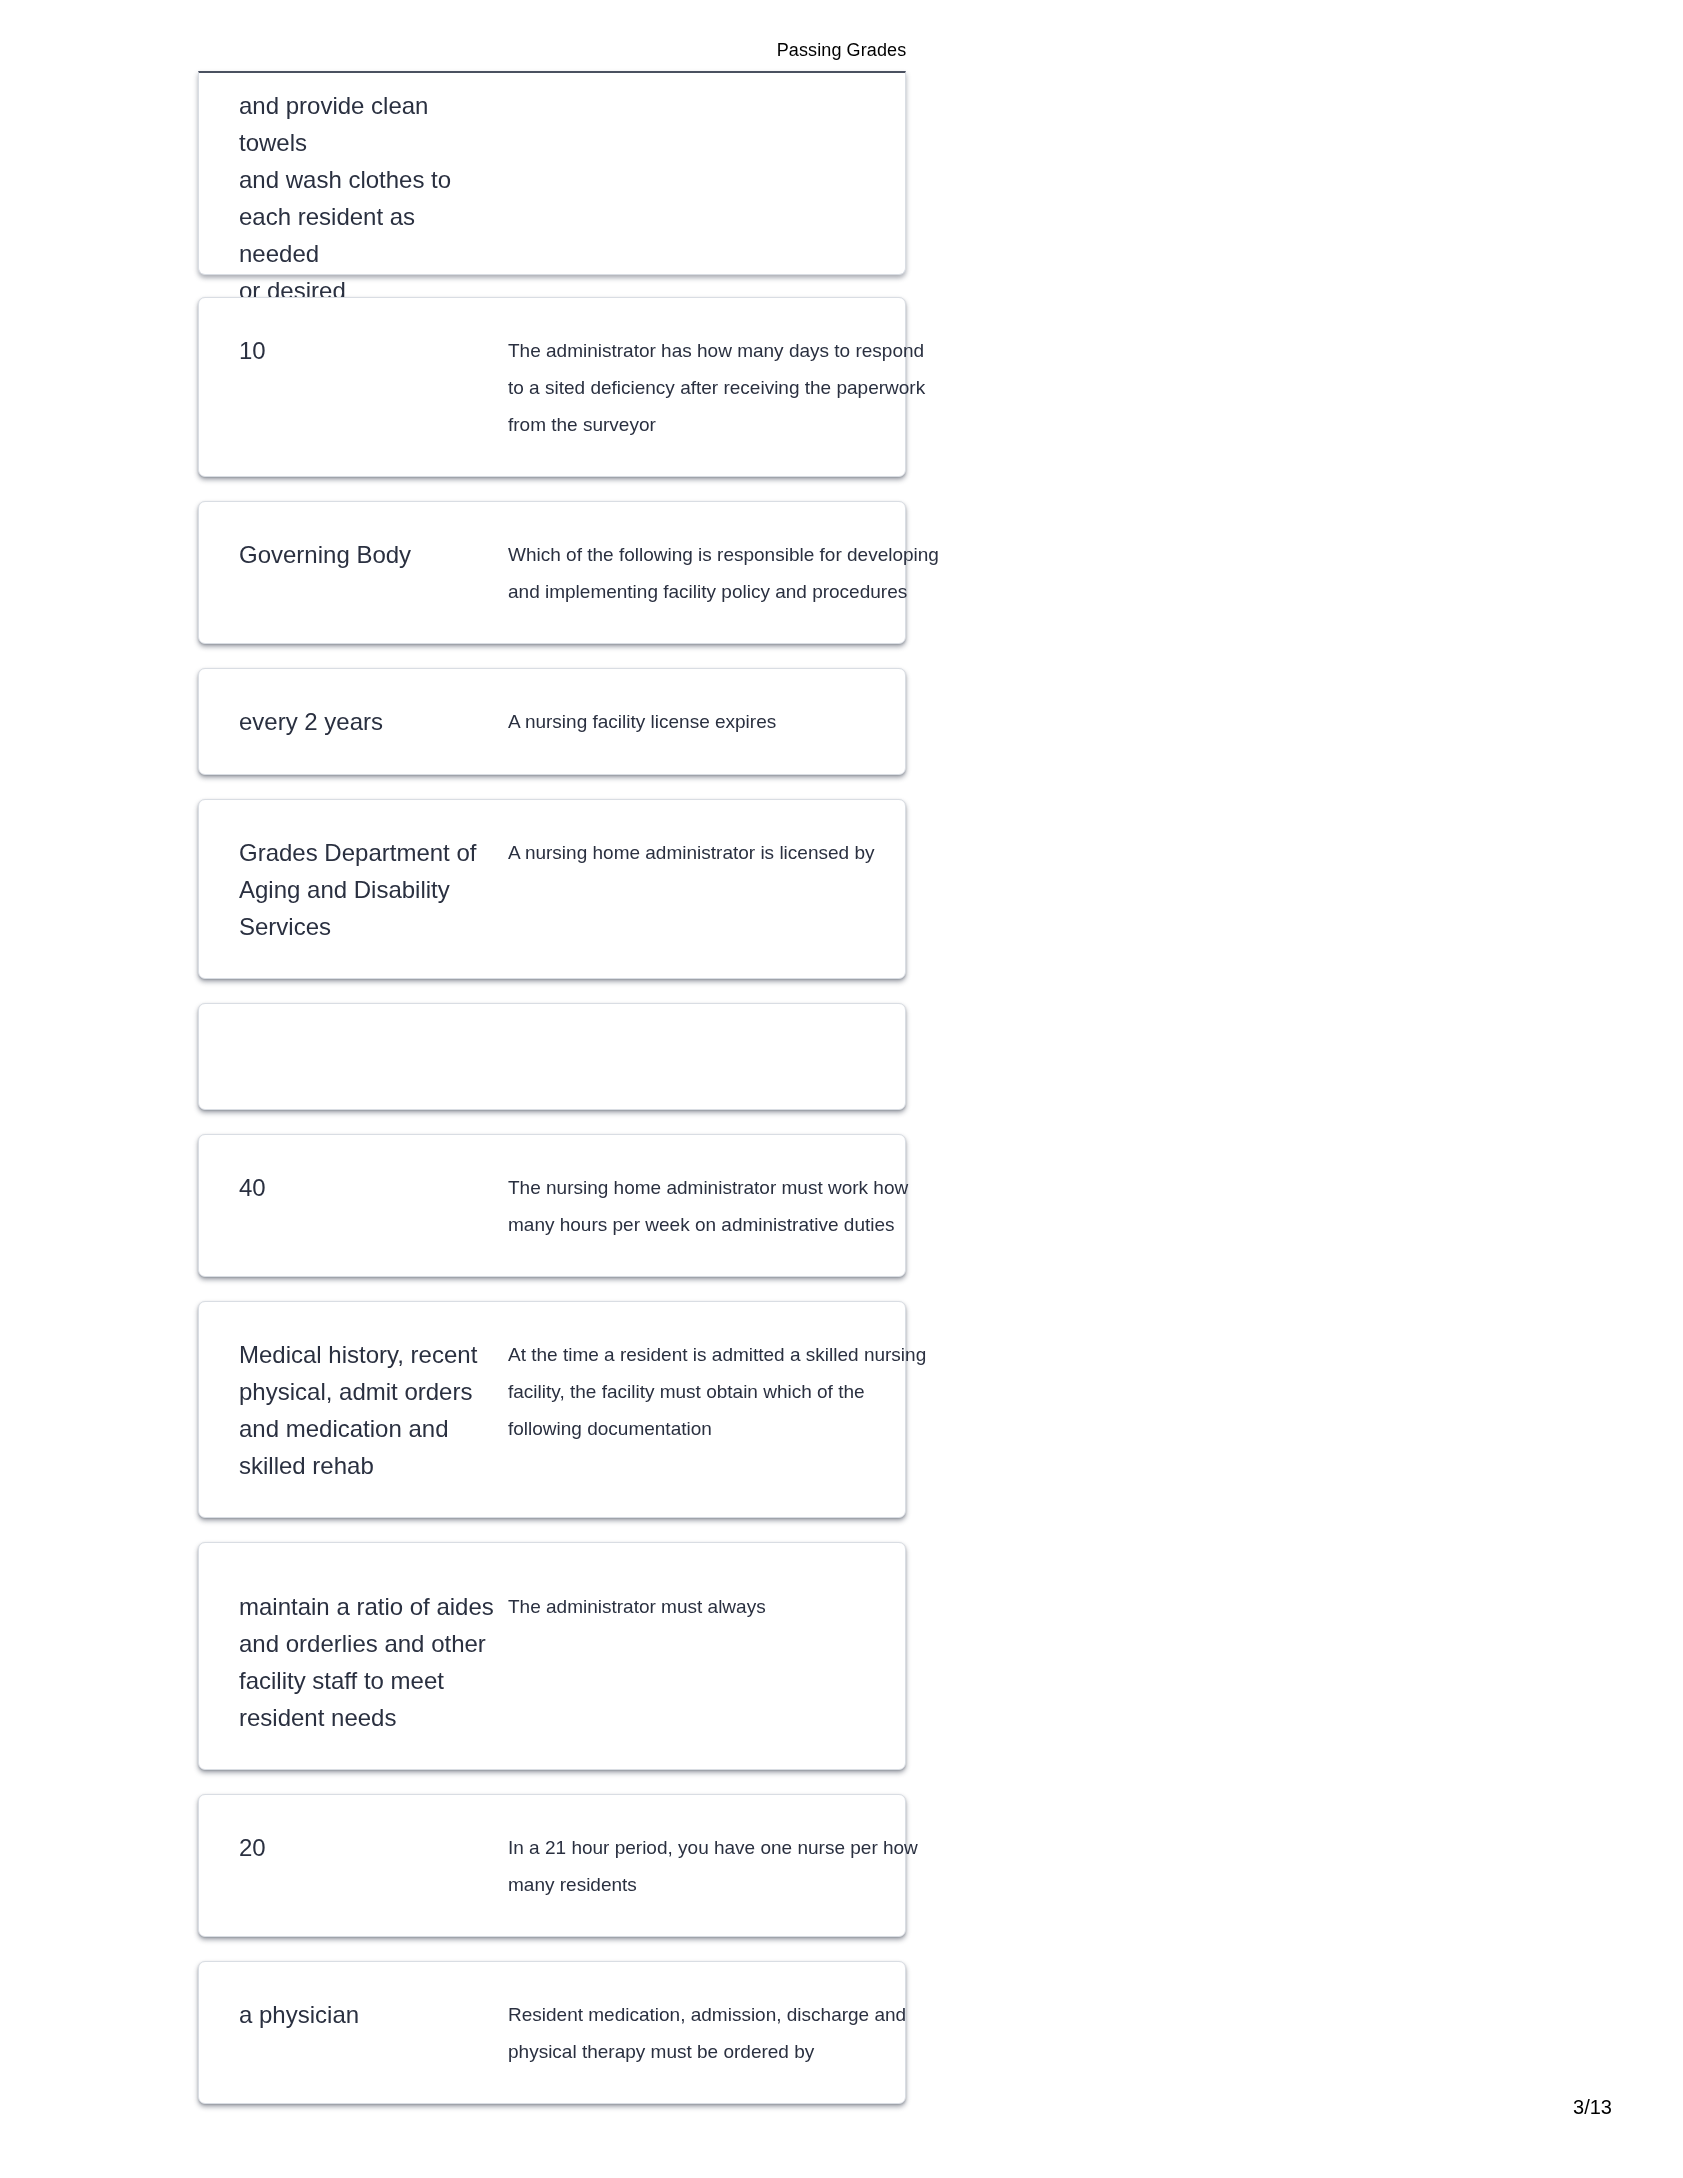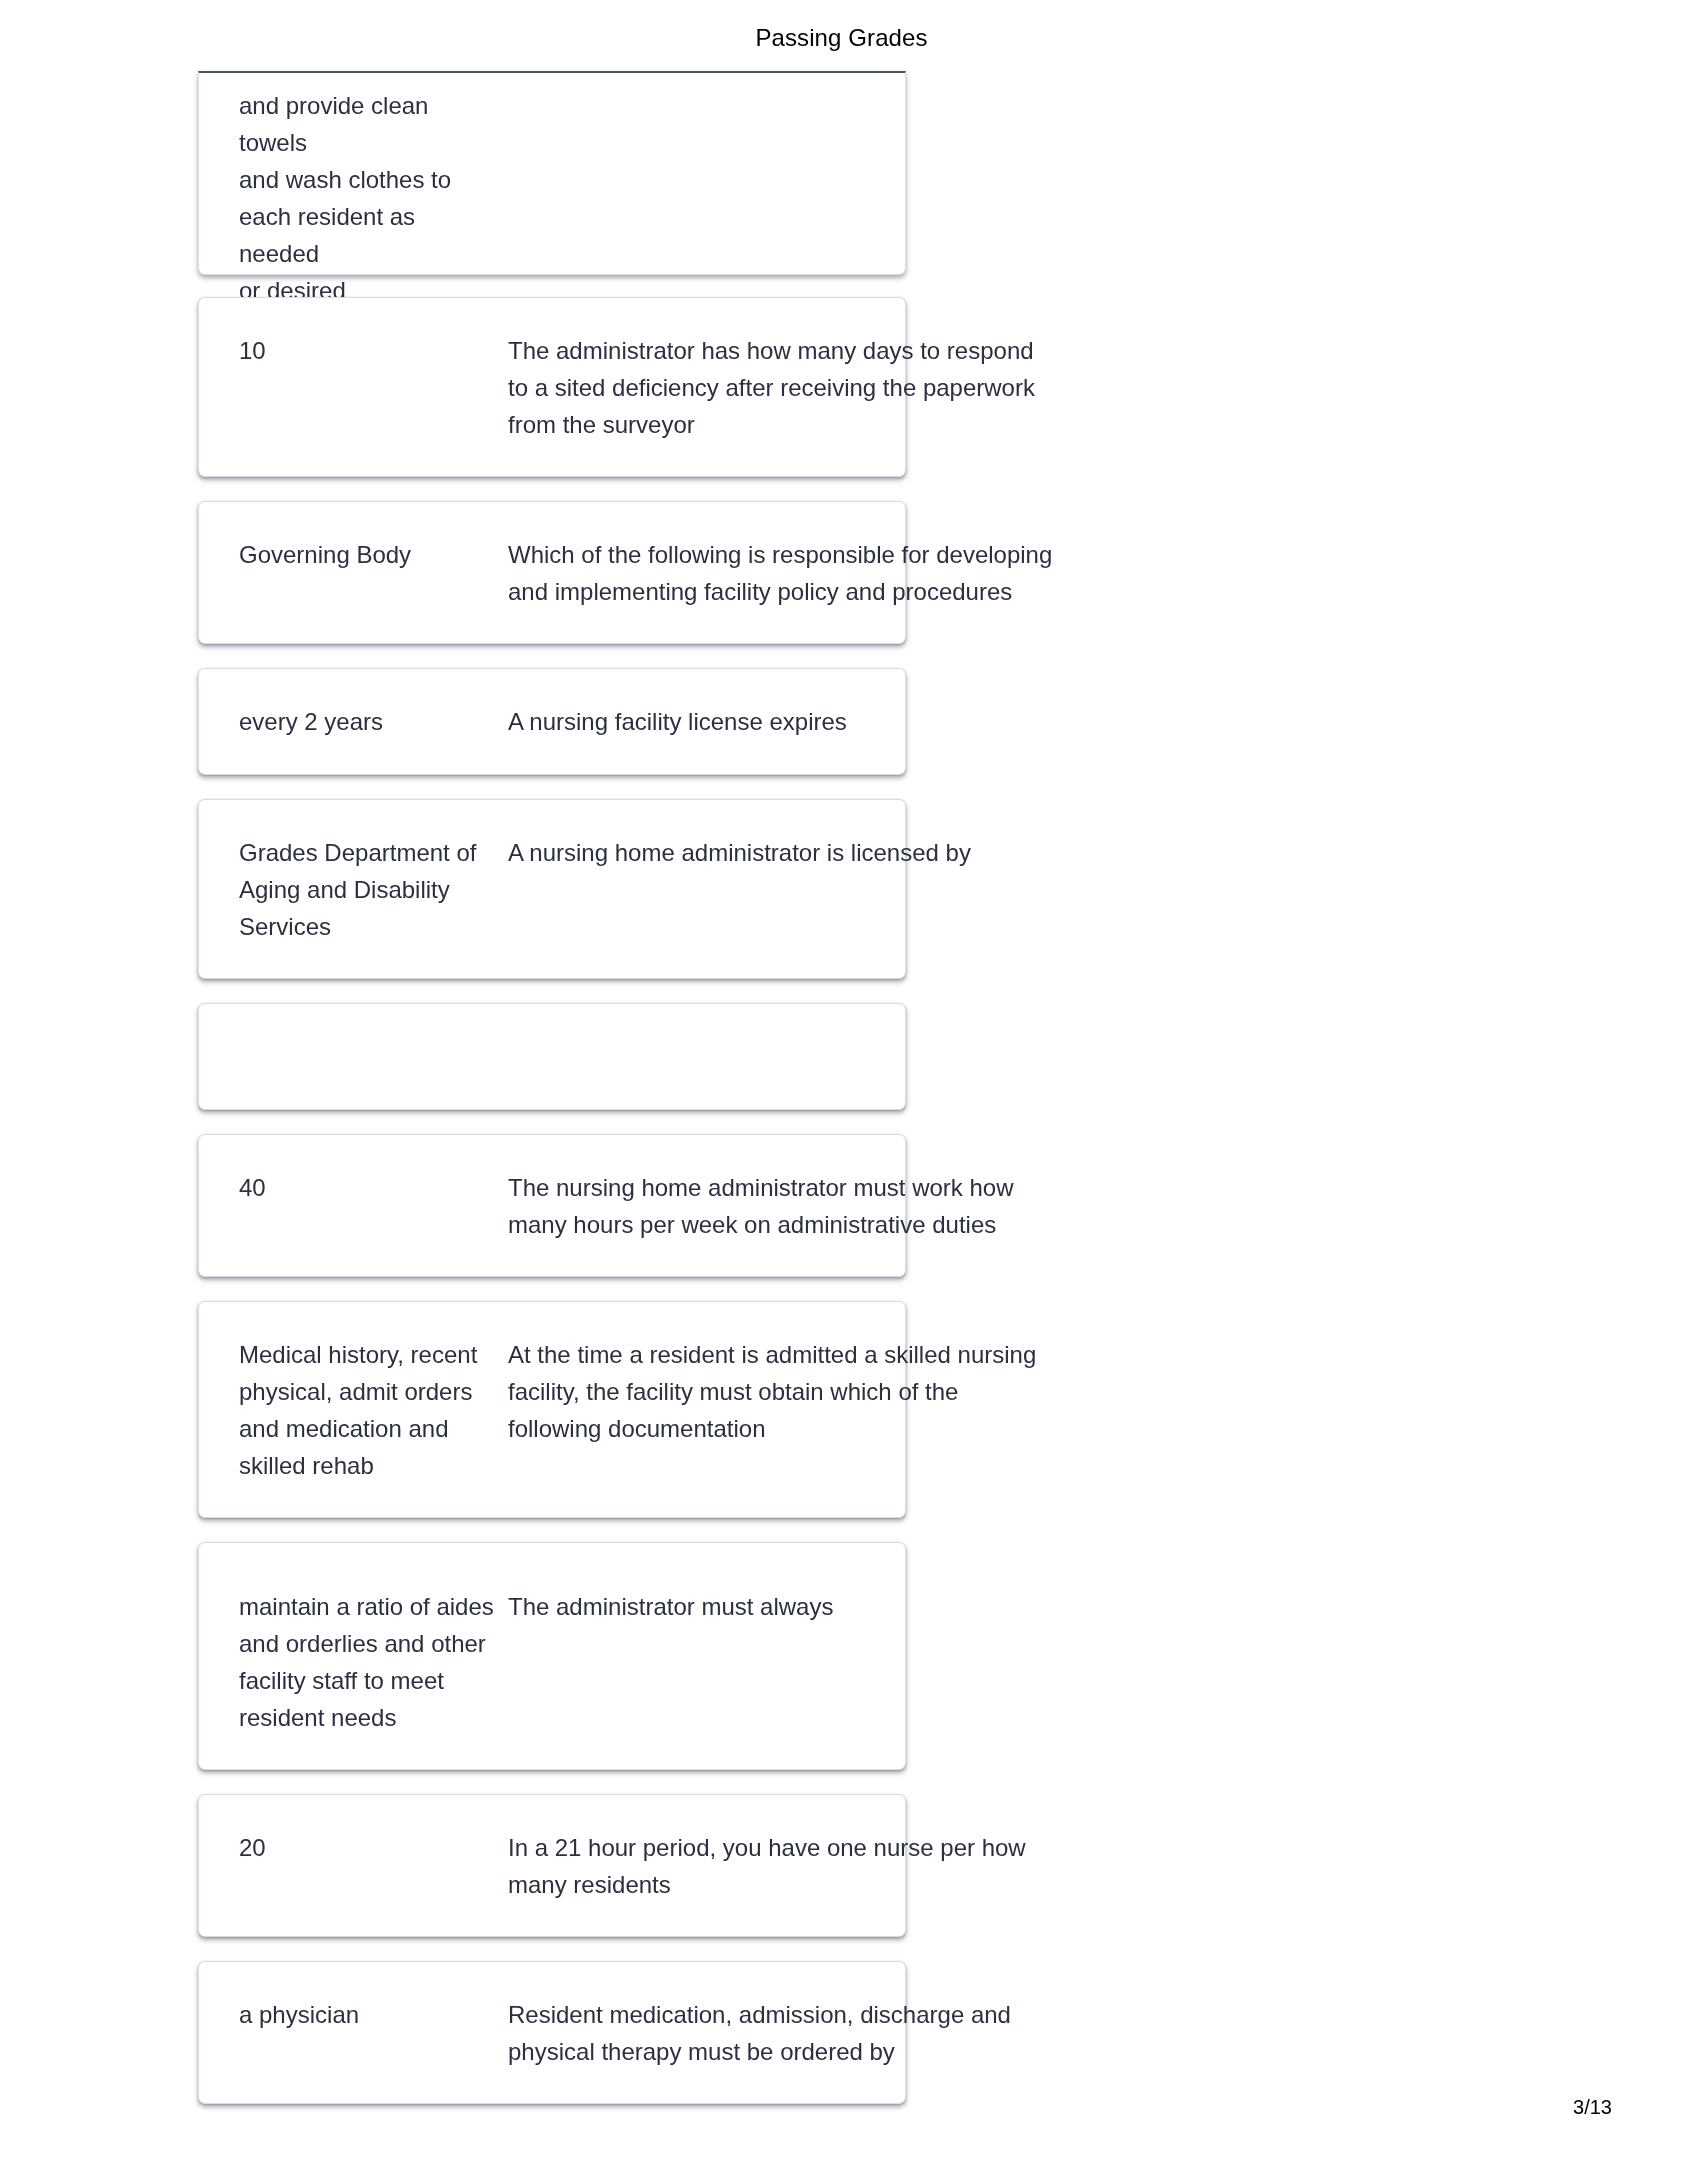--- a/index.html
+++ b/index.html
@@ -19,25 +19,25 @@
   .page {
     position: relative;
     width: 1683px;
     height: 2178px;
     box-sizing: border-box;
   }
 
   
   .page-header {
     position: absolute;
-    top: 24px;
+    top: 40px;
     left: 0;
     width: 1683px;
     text-align: center;
-    font-size: 24px;
+    font-size: 18px;
     color: #000000;
     letter-spacing: 0.1px;
   }
 
   
   .card-stack {
     position: absolute;
     top: 71px;
     left: 198px;
     width: 708px;
@@ -82,21 +82,21 @@
     line-height: 37px;
     white-space: pre-line;
   }
 
   
   .definition {
     position: absolute;
     top: 0;
     left: 309px;
     width: 634px;
-    font-size: 24px;
+    font-size: 19px;
     line-height: 37px;
     white-space: pre-line;
   }
 
   .card.empty .card-row {
     min-height: 75px;
   }
 
   
   .page-number {

